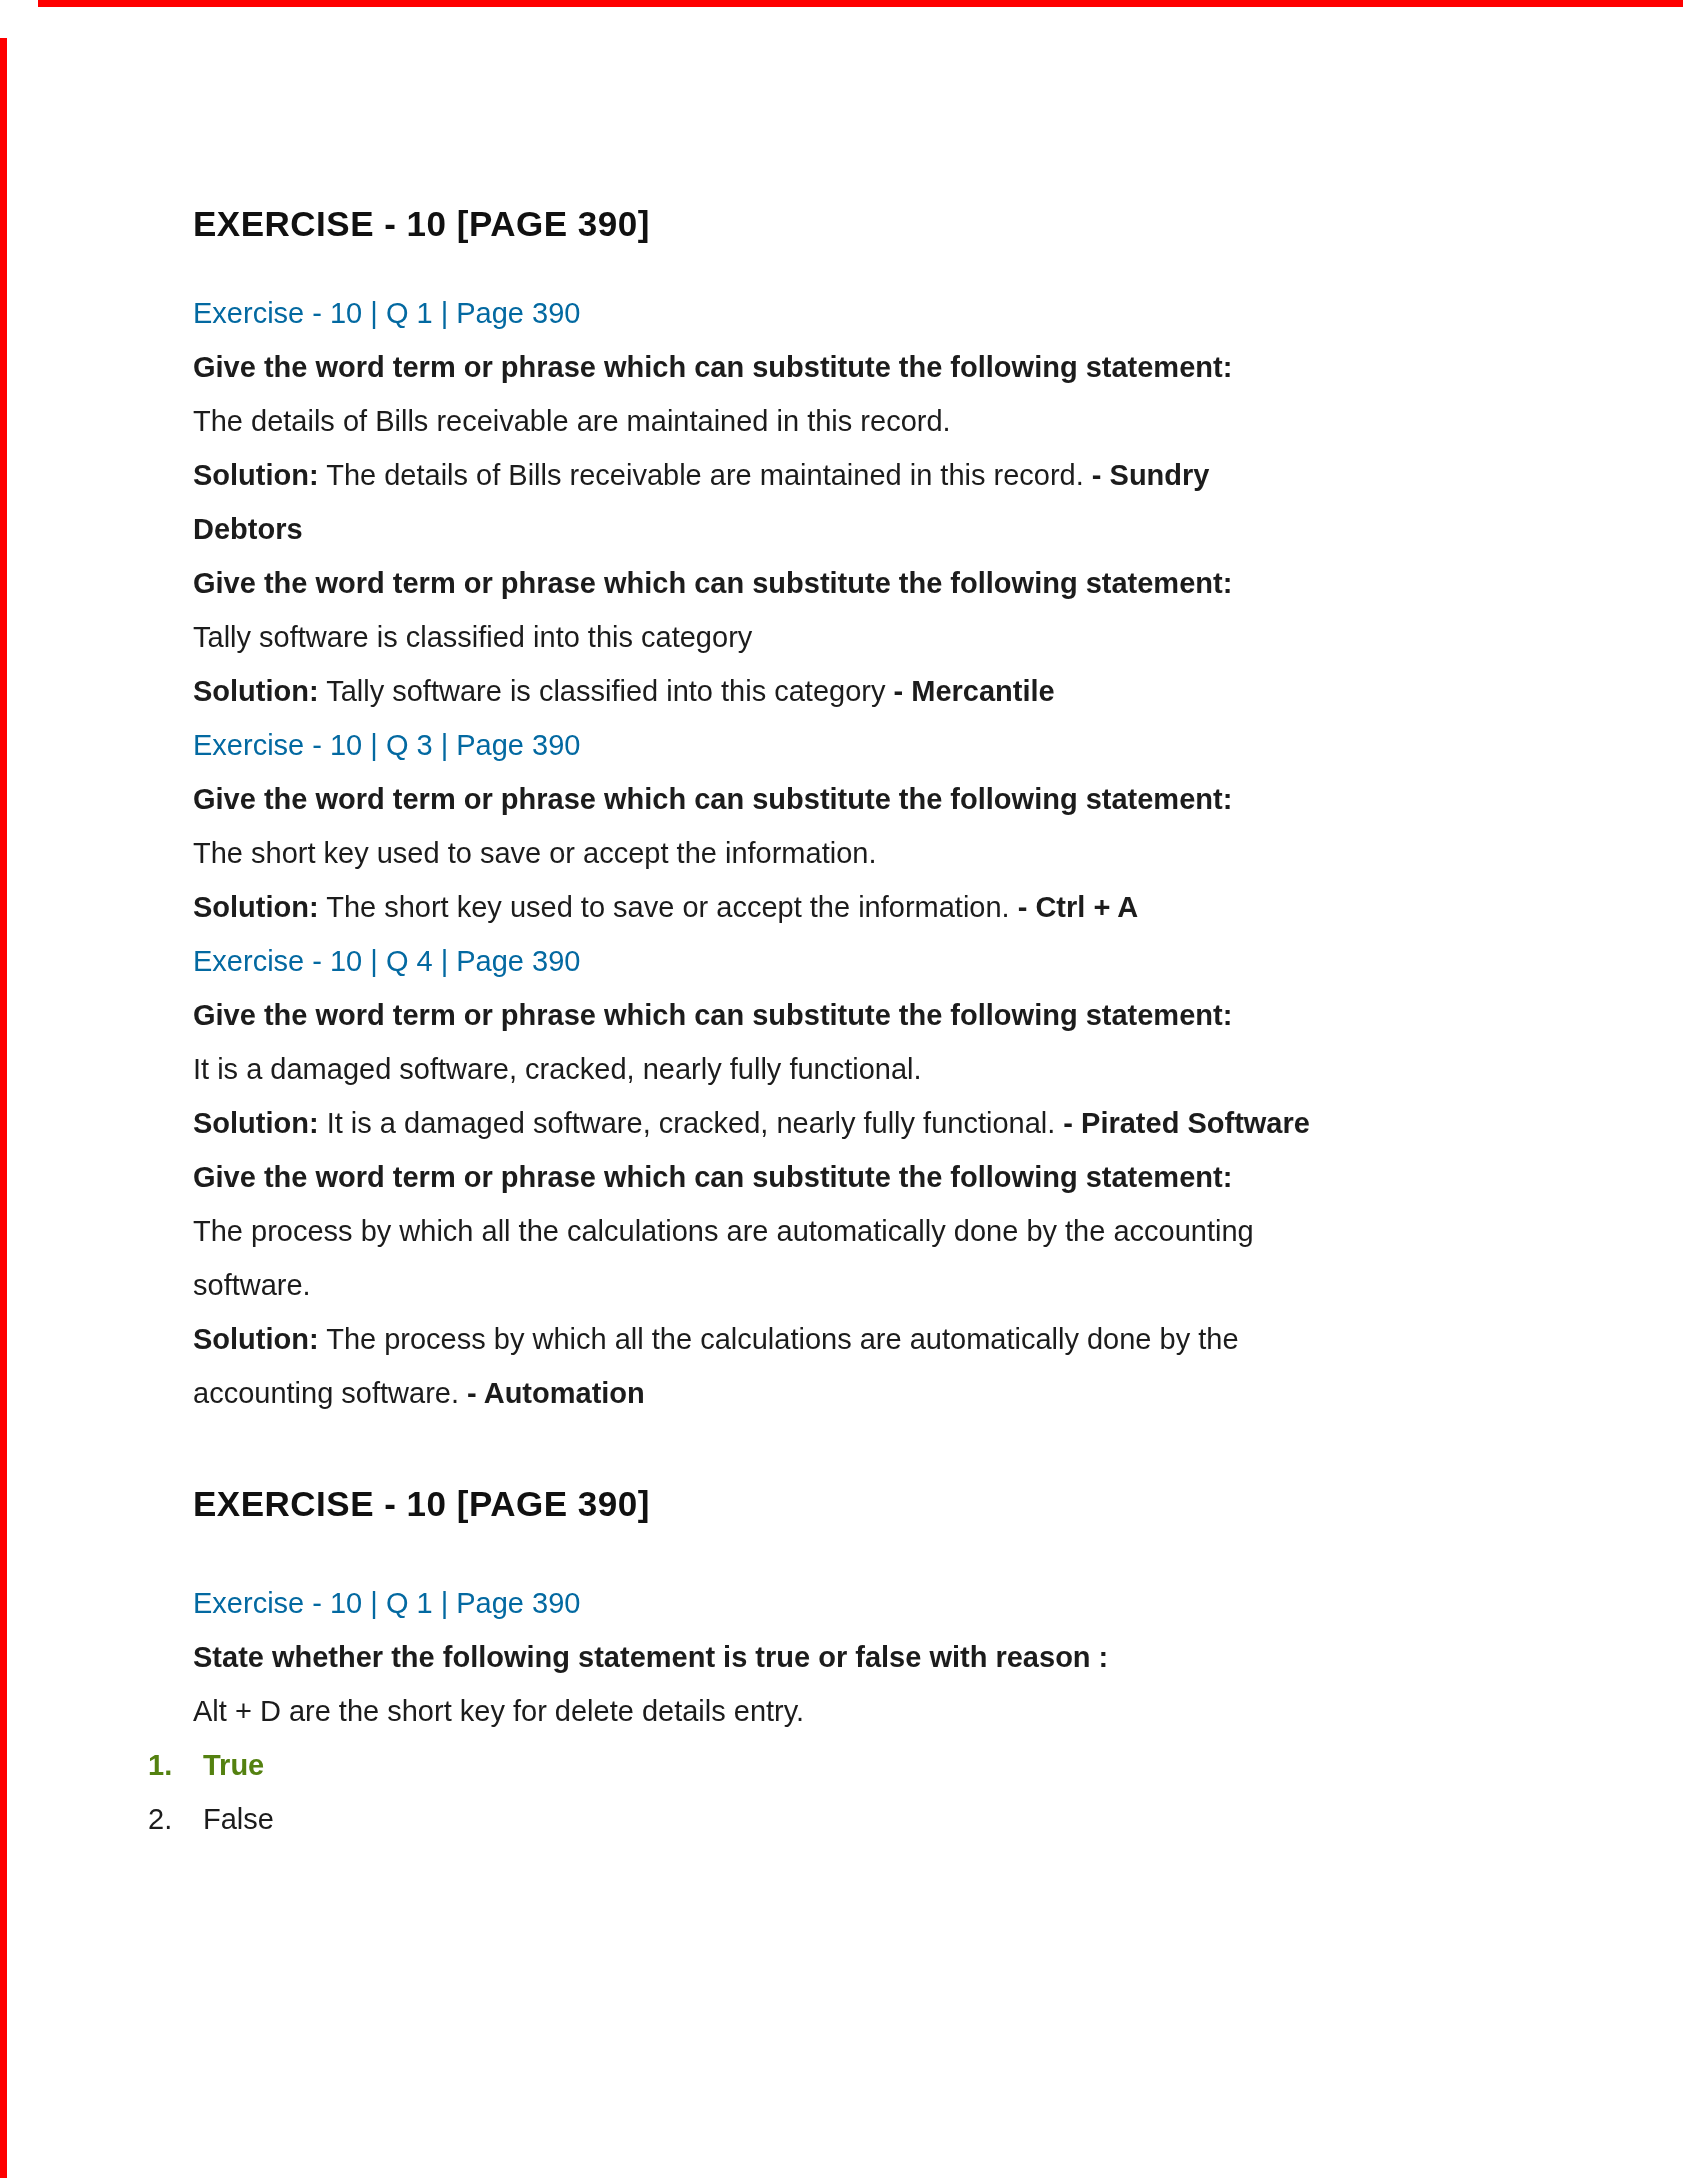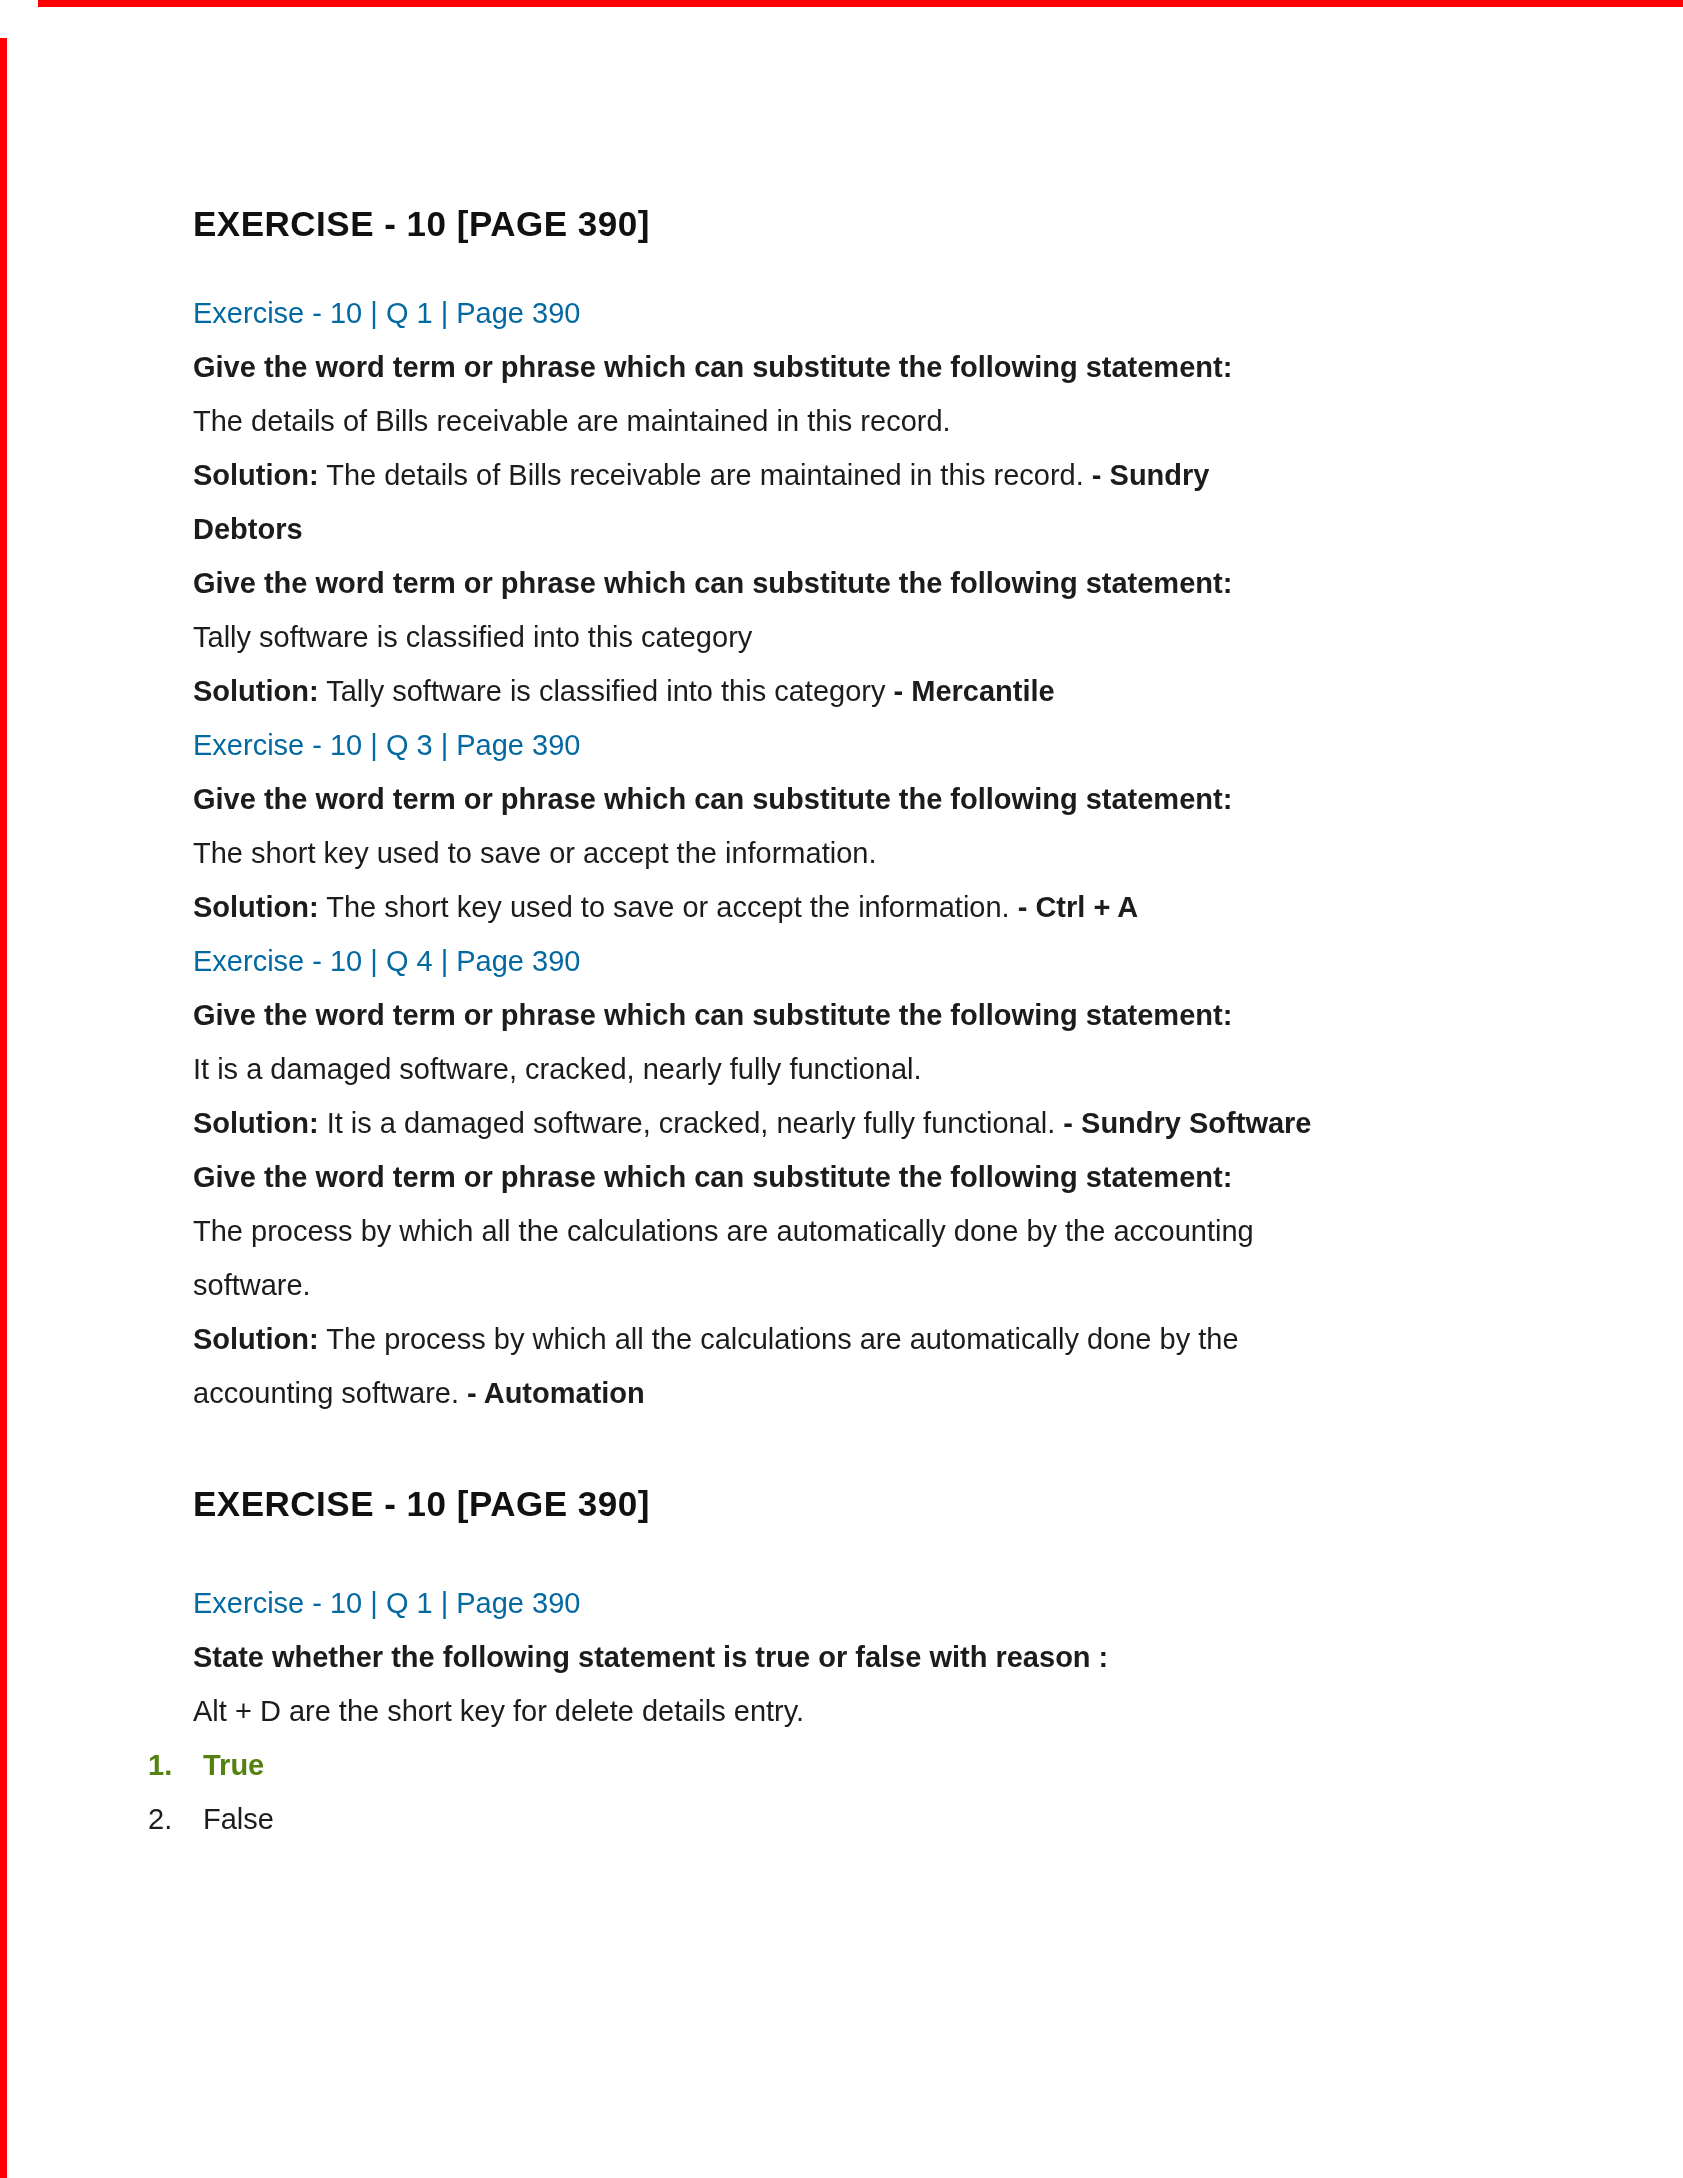--- a/index.html
+++ b/index.html
@@ -53,21 +53,21 @@
         <div class="line"><span class="bold">Give the word term or phrase which can substitute the following statement:</span></div>
         <div class="line"><span class="">Tally software is classified into this category</span></div>
         <div class="line"><span class="bold">Solution:</span><span class=""> Tally software is classified into this category </span><span class="bold">- Mercantile</span></div>
         <div class="line subheading">Exercise - 10 | Q 3 | Page 390</div>
         <div class="line"><span class="bold">Give the word term or phrase which can substitute the following statement:</span></div>
         <div class="line"><span class="">The short key used to save or accept the information.</span></div>
         <div class="line"><span class="bold">Solution:</span><span class=""> The short key used to save or accept the information. </span><span class="bold">- Ctrl + A</span></div>
         <div class="line subheading">Exercise - 10 | Q 4 | Page 390</div>
         <div class="line"><span class="bold">Give the word term or phrase which can substitute the following statement:</span></div>
         <div class="line"><span class="">It is a damaged software, cracked, nearly fully functional.</span></div>
-        <div class="line"><span class="bold">Solution:</span><span class=""> It is a damaged software, cracked, nearly fully functional. </span><span class="bold">- Sundry Software</span></div>
+        <div class="line"><span class="bold">Solution:</span><span class=""> It is a damaged software, cracked, nearly fully functional. </span><span class="bold">- Pirated Software</span></div>
         <div class="line"><span class="bold">Give the word term or phrase which can substitute the following statement:</span></div>
         <div class="line"><span class="">The process by which all the calculations are automatically done by the accounting</span></div>
         <div class="line"><span class="">software.</span></div>
         <div class="line"><span class="bold">Solution:</span><span class=""> The process by which all the calculations are automatically done by the</span></div>
         <div class="line"><span class="">accounting software. </span><span class="bold">- Automation</span></div>
       </div>
     </section>
     <section class="second">
       <h1 class="section-title">EXERCISE - 10 [PAGE 390]</h1>
       <div>

